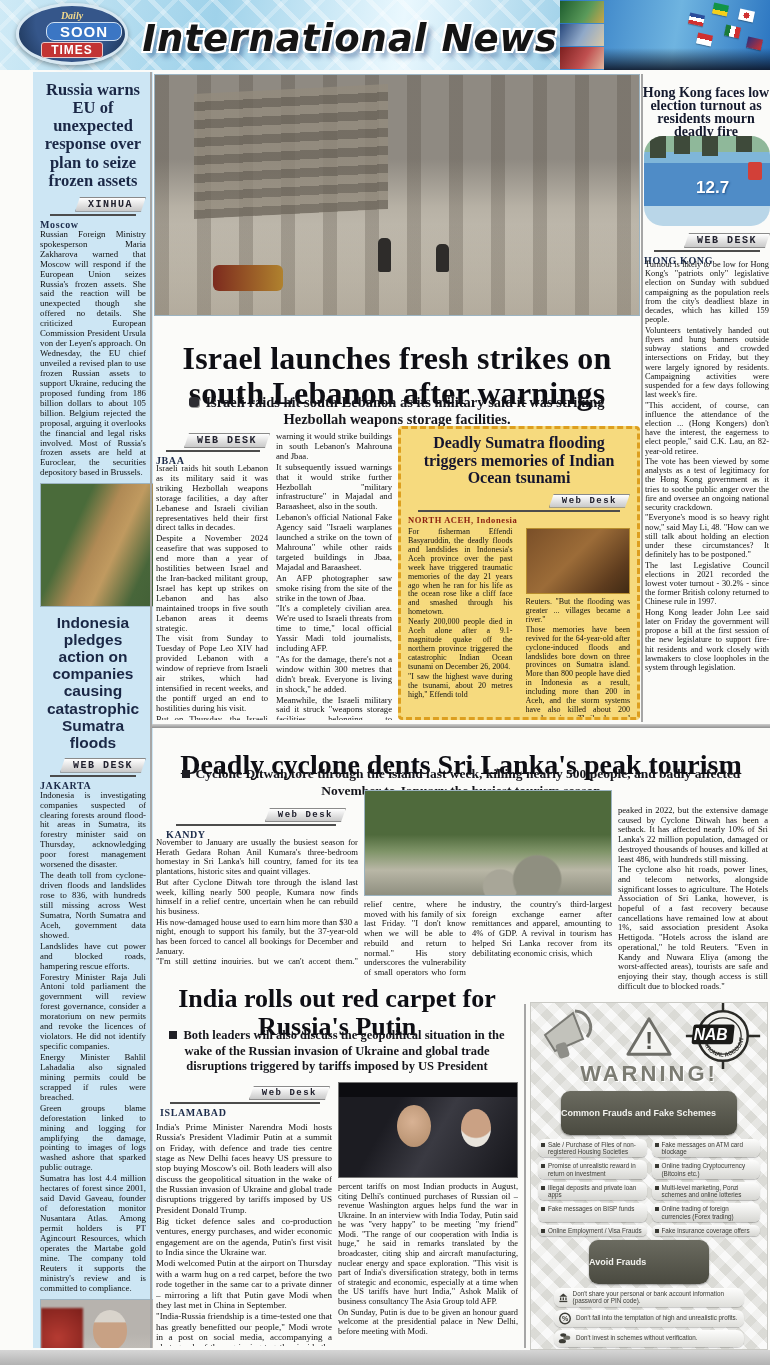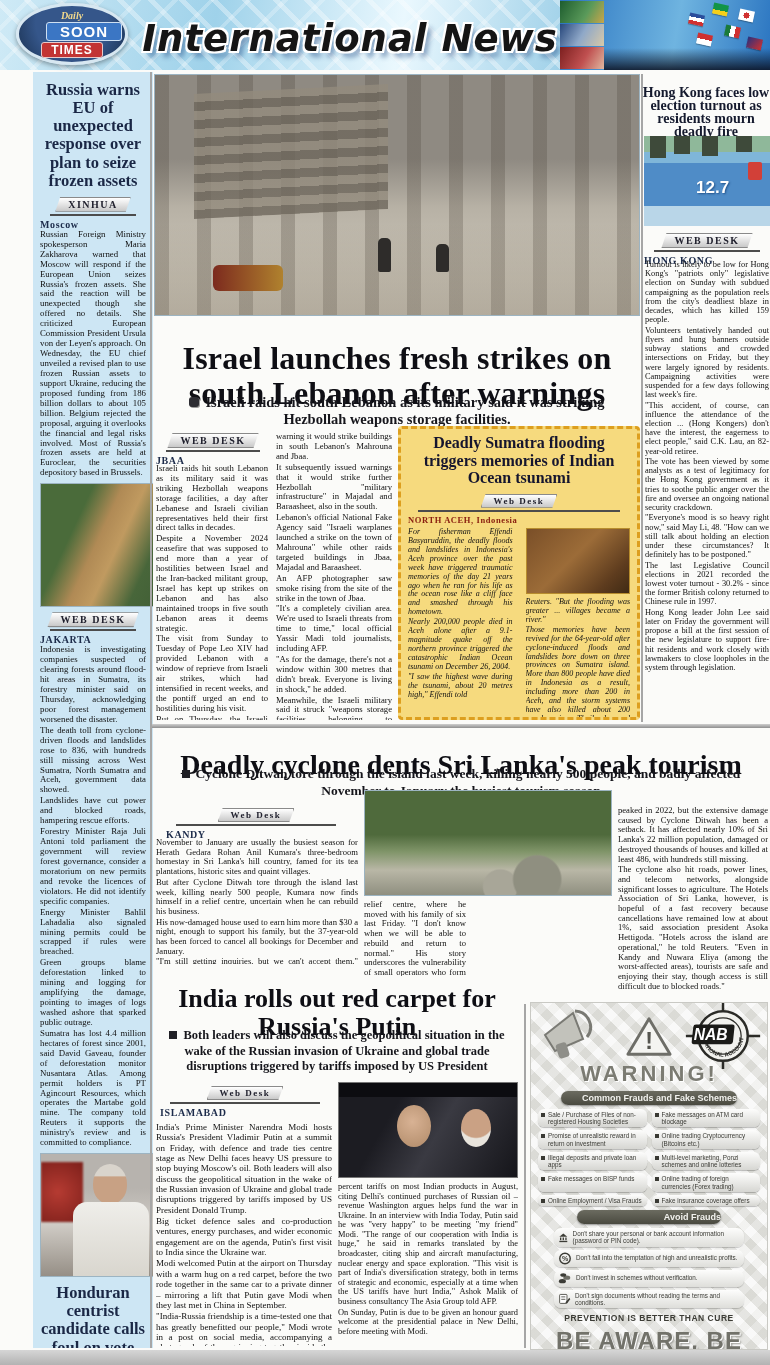--- a/index.html
+++ b/index.html
@@ -12,21 +12,21 @@
     background:
       repeating-linear-gradient(45deg, rgba(255,255,255,.35) 0 5px, rgba(255,255,255,0) 5px 22px),
       repeating-linear-gradient(-45deg, rgba(255,255,255,.25) 0 4px, rgba(255,255,255,0) 4px 26px),
       linear-gradient(100deg,#cfeaf6,#9fd2ea 28%,#eaf8fe 52%,#8fc8e4 78%,#cfeaf6);}
   .logo{left:16px;top:3px;width:112px;height:62px;border-radius:50%;
     background:radial-gradient(circle at 50% 30%,#35568a 0 55%,#19304f 100%);
     border:3px solid #d7e7f1;box-sizing:border-box;display:flex;flex-direction:column;
     align-items:center;justify-content:center;gap:1px;box-shadow:0 2px 5px rgba(0,0,0,.35);}
   .logo-daily{font-style:italic;font-weight:bold;font-size:10px;color:#f2d98c;line-height:1;}
   .logo-soon{background:#3b76c4;color:#fff;font-family:"Liberation Sans",sans-serif;font-weight:bold;
-    font-size:15px;letter-spacing:1px;line-height:1;padding:1px 13px;border-radius:3px;border:1px solid #cfe0f2;margin-left:24px;}
+    font-size:15px;letter-spacing:1px;line-height:1;padding:1px 13px;border-radius:8px;border:1px solid #cfe0f2;margin-left:24px;}
   .logo-times{background:#c23434;color:#fff;font-family:"Liberation Sans",sans-serif;font-weight:bold;
     font-size:12px;letter-spacing:1px;line-height:1;padding:1px 9px;border-radius:3px;border:1px solid #e8c9c9;}
   .mast-title{left:140px;top:8px;width:420px;text-align:center;
     font-family:"DejaVu Sans",sans-serif;font-weight:bold;font-style:italic;font-size:37px;
     letter-spacing:1px;color:#151515;line-height:62px;
     text-shadow:-2px -2px 0 #fff,2px -2px 0 #fff,-2px 2px 0 #fff,2px 2px 0 #fff,5px 6px 5px rgba(20,60,120,.45);}
   .collage{right:0;top:0;width:210px;height:70px;overflow:hidden;
     background:linear-gradient(100deg,#2a74c0,#6fb4e0 55%,#2a74c0);}
   .collage .tile{position:absolute;width:44px;height:22px;}
   .t1{left:0;top:1px;background:linear-gradient(120deg,#1d5c2e,#5a9a5a 60%,#caa54a);}
@@ -38,21 +38,21 @@
   .f3{right:66px;top:14px;background:linear-gradient(#2a4d9b 33%,#fff 33% 66%,#d03030 66%);}
   .f4{right:30px;top:26px;background:linear-gradient(90deg,#1a7a3a 33%,#fff 33% 66%,#d03030 66%);}
   .f5{right:58px;top:34px;background:linear-gradient(#d03030 50%,#fff 50%);}
   .f6{right:8px;top:38px;background:linear-gradient(120deg,#28317e,#d03030);}
   .crowd{position:absolute;left:44px;right:0;bottom:0;height:22px;
     background:linear-gradient(180deg,rgba(10,20,40,0),rgba(10,15,30,.85));}
 
   
   .vdiv{background:#a6a6a6;}
   .hdiv{background:linear-gradient(180deg,#cfcfcf,#8f8f8f);}
-  .kickwrap{text-align:center;}
+  .kickwrap{text-align:right;font-family:Liberation Mono, monospace;}
   .kickwrap::after{content:"";display:block;height:2px;background:#4c4c4c;margin:2px 10px 0;}
   .kick{display:inline-block;background:linear-gradient(180deg,#ffffff,#c9c9c9);
     border:1px solid #8a8a8a;padding:1px 12px;font-weight:bold;font-size:10px;letter-spacing:1.5px;
     color:#21212e;box-shadow:2px 2px 0 rgba(0,0,0,.28);
     clip-path:polygon(5px 0,100% 0,calc(100% - 5px) 100%,0 100%);}
   .dateline{text-align:left;font-size:10px;font-weight:bold;color:#1c2b4a;margin-top:3px;letter-spacing:.6px;}
   .dl-red{color:#8a2010;font-size:8.5px;}
   .bt{text-align:justify;color:#101010;}
   .bt p{margin:0 0 1px;}
   .lh{font-weight:bold;text-align:center;color:#1a2745;line-height:1.1;margin:7px 0 4px;font-size:16.5px;}
@@ -92,31 +92,31 @@
   .bullet-plain{display:inline-block;width:8px;height:8px;background:#202026;margin-right:6px;}
   .isr-kickcol{left:156px;top:430px;width:114px;}
   .isr-col1{left:156px;top:464px;width:112px;height:256px;overflow:hidden;}
   .isr-col2{left:276px;top:432px;width:116px;height:288px;overflow:hidden;}
   .isr-col1,.isr-col2{font-size:8.7px;line-height:1.14;}
 
   
   .ybox{left:398px;top:426px;width:242px;height:294px;background:#f6da7e;
     border:3px dashed #dd9f1f;border-radius:4px;box-sizing:border-box;padding:5px 7px;overflow:hidden;}
   .ybox-title{font-weight:bold;text-align:center;font-size:16px;line-height:1.1;color:#15152e;margin:0 0 3px;}
-  .ybox-cols{display:flex;gap:13px;margin-top:3px;font-style:italic;}
+  .ybox-cols{display:flex;gap:13px;margin-top:3px;}
   .ybox-col{flex:1;font-size:8px;line-height:1.12;text-align:justify;overflow:hidden;height:196px;}
   .ybox-col p{margin:0 0 1px;}
   .ph-tsunami{width:100%;height:66px;margin-bottom:4px;border:1px solid #b78c2d;box-sizing:border-box;
     background:linear-gradient(135deg,#7a4f28,#9c6c38 45%,#5e3c1e 80%,#402a14);}
 
   
   .hk-headline{left:642px;top:76px;width:128px;text-align:center;font-weight:bold;
     font-size:14px;line-height:13px;color:#151a2e;margin-top:10px;}
   .ph-hk{left:644px;top:136px;width:126px;height:90px;position:absolute;overflow:hidden;
-    background:linear-gradient(180deg,#8fb89a 0 18%,#7fb6d9 18% 30%,#4f8cc7 30% 78%,#b9d6e8 78% 100%);}
+    background:linear-gradient(180deg,#8fb89a 0 18%,#7fb6d9 18% 30%,#4f8cc7 30% 78%,#b9d6e8 78% 100%);border-radius:19px;}
   .hk-bldg{position:absolute;top:0;width:16px;height:22px;background:#3e4a3a;}
   .hk-banner-num{position:absolute;left:52px;top:42px;color:#fff;font-family:"Liberation Sans",sans-serif;
     font-weight:bold;font-size:17px;text-shadow:1px 1px 2px #23538a;}
   .hk-sign{position:absolute;right:8px;top:26px;width:14px;height:18px;background:#d24038;border-radius:2px;}
   .hk-kick{left:644px;top:230px;width:126px;}
   .hk-body{left:645px;top:260px;width:124px;height:460px;overflow:hidden;font-size:8.4px;line-height:1.1;}
 
   
   .sl-headline{left:152px;top:730px;width:618px;text-align:center;font-weight:bold;
     font-size:28px;line-height:32px;color:#0e0e14;}
@@ -155,23 +155,23 @@
   .ad{left:530px;top:1002px;width:238px;height:348px;box-sizing:border-box;overflow:hidden;
     background-color:#eaeae7;
     background-image:
       repeating-linear-gradient(45deg, rgba(255,255,255,.55) 0 9px, rgba(195,195,188,.28) 9px 18px),
       repeating-linear-gradient(-45deg, rgba(255,255,255,.4) 0 9px, rgba(205,205,198,.22) 9px 18px);
     font-family:"Liberation Sans",sans-serif;color:#3a3a34;border:1px solid #c9c9c4;}
   .ad .icon-abs{position:absolute;}
   .ad-warning{margin-top:58px;text-align:center;font-weight:bold;font-size:22px;letter-spacing:3px;
     color:#7b7b72;text-shadow:1px 1px 0 #fff;}
   .ad-pill{background:linear-gradient(180deg,#6b6b60,#4a4a40);color:#f2f2ee;border-radius:9px;
-    text-align:right;font-weight:bold;font-size:9px;padding:2px 0;margin:4px auto;
+    text-align:left;font-weight:bold;font-size:9px;padding:17px 0;margin:4px auto;
     box-shadow:0 1px 2px rgba(0,0,0,.4);}
-  .pill-wide{width:176px;} .pill-mid{width:144px;}
+  .pill-wide{width:176px;} .pill-mid{width:120px;}
   .fraud-grid{display:grid;grid-template-columns:1fr 1fr;gap:3px 5px;padding:0 7px;}
   .fraud{display:flex;align-items:flex-start;gap:3px;background:linear-gradient(180deg,#fdfdfc,#d6d6d2);
     border-radius:6px;padding:2px 3px;box-shadow:0 1px 1px rgba(0,0,0,.25);
     font-size:6.3px;line-height:1.15;color:#3a3a34;}
   .sq{flex:0 0 4px;width:4px;height:4px;background:#3a3a34;margin-top:2px;}
   .avoid-list{width:190px;margin:2px auto 0;}
   .avoid{display:flex;align-items:center;gap:4px;background:linear-gradient(180deg,#fdfdfc,#dededa);
     border-radius:7px;padding:2px 4px;margin:3px 0;font-size:6.3px;line-height:1.15;
     box-shadow:0 1px 1px rgba(0,0,0,.2);}
   .ad-prev{text-align:center;font-weight:bold;font-size:8.5px;letter-spacing:.5px;color:#3c3c36;margin-top:5px;}
@@ -210,20 +210,21 @@
     <section>
       <h2 class="lh">Russia warns EU of unexpected response over plan to seize frozen assets</h2>
       <div class="kickwrap"><span class="kick">XINHUA</span></div>
       <div class="dateline">Moscow</div>
       <div class="bt">
         <p>Russian Foreign Ministry spokesperson Maria Zakharova warned that Moscow will respond if the European Union seizes Russia's frozen assets. She said the reaction will be unexpected though she offered no details. She criticized European Commission President Ursula von der Leyen's approach. On Wednesday, the EU chief unveiled a revised plan to use frozen Russian assets to support Ukraine, reducing the proposed funding from 186 billion dollars to about 105 billion. Belgium rejected the proposal, arguing it overlooks the financial and legal risks involved. Most of Russia's frozen assets are held at Euroclear, the securities depository based in Brussels.</p>
       </div>
     </section>
     <div class="ph ph-left ph-indo"></div>
     <section>
+      <h2 class="lh lh-sans">Indonesia pledges action on companies causing catastrophic Sumatra floods</h2>
       <div class="kickwrap"><span class="kick">WEB DESK</span></div>
       <div class="dateline">JAKARTA</div>
       <div class="bt">
         <p>Indonesia is investigating companies suspected of clearing forests around flood-hit areas in Sumatra, its forestry minister said on Thursday, acknowledging poor forest management worsened the disaster.</p>
         <p>The death toll from cyclone-driven floods and landslides rose to 836, with hundreds still missing across West Sumatra, North Sumatra and Aceh, government data showed.</p>
         <p>Landslides have cut power and blocked roads, hampering rescue efforts.</p>
         <p>Forestry Minister Raja Juli Antoni told parliament the government will review forest governance, consider a moratorium on new permits and revoke the licences of violators. He did not identify specific companies.</p>
         <p>Energy Minister Bahlil Lahadalia also signaled mining permits could be scrapped if rules were breached.</p>
         <p>Green groups blame deforestation linked to mining and logging for amplifying the damage, pointing to images of logs washed ashore that sparked public outrage.</p>
         <p>Sumatra has lost 4.4 million hectares of forest since 2001, said David Gaveau, founder of deforestation monitor Nusantara Atlas. Among permit holders is PT Agincourt Resources, which operates the Martabe gold mine. The company told Reuters it supports the ministry's review and is committed to compliance.</p>
@@ -329,20 +330,23 @@
   </div>
   <div class="abs bt sl-col1">
     <p>November to January are usually the busiest season for Herath Gedara Rohan Anil Kumara's three-bedroom homestay in Sri Lanka's hill country, famed for its tea plantations, historic sites and quaint villages.</p>
     <p>But after Cyclone Ditwah tore through the island last week, killing nearly 500 people, Kumara now finds himself in a relief centre, uncertain when he can rebuild his business.</p>
     <p>His now-damaged house used to earn him more than $30 a night, enough to support his family, but the 37-year-old has been forced to cancel all bookings for December and January.</p>
     <p>"I'm still getting inquiries, but we can't accept them," Kumara said from the Kithulbedda</p>
   </div>
   <div class="ph-sl"></div>
   <div class="abs bt sl-col2">
     <p>relief centre, where he moved with his family of six last Friday. "I don't know when we will be able to rebuild and return to normal." His story underscores the vulnerability of small operators who form the backbone of Sri Lanka's tourism</p>
+  </div>
+  <div class="abs bt sl-col3">
+    <p>industry, the country's third-largest foreign exchange earner after remittances and apparel, amounting to 4% of GDP. A revival in tourism has helped Sri Lanka recover from its debilitating economic crisis, which</p>
   </div>
   <div class="abs bt sl-col4">
     <p>peaked in 2022, but the extensive damage caused by Cyclone Ditwah has been a setback. It has affected nearly 10% of Sri Lanka's 22 million population, damaged or destroyed thousands of houses and killed at least 486, with hundreds still missing.</p>
     <p>The cyclone also hit roads, power lines, and telecom networks, alongside significant losses to agriculture. The Hotels Association of Sri Lanka, however, is hopeful of a fast recovery because cancellations have remained low at about 1%, said association president Asoka Hettigoda. "Hotels across the island are operational," he told Reuters. "Even in Kandy and Nuwara Eliya (among the worst-affected areas), tourists are safe and enjoying their stay, though access is still difficult due to blocked roads."</p>
   </div>
 
   <h1 class="abs in-headline">India rolls out red carpet for Russia's Putin</h1>
   <div class="abs in-subhead">
     <span class="bullet-plain"></span><span>Both leaders will also discuss the geopolitical situation in the wake of the Russian invasion of Ukraine and global trade disruptions triggered by tariffs imposed by US President</span>
   </div>

